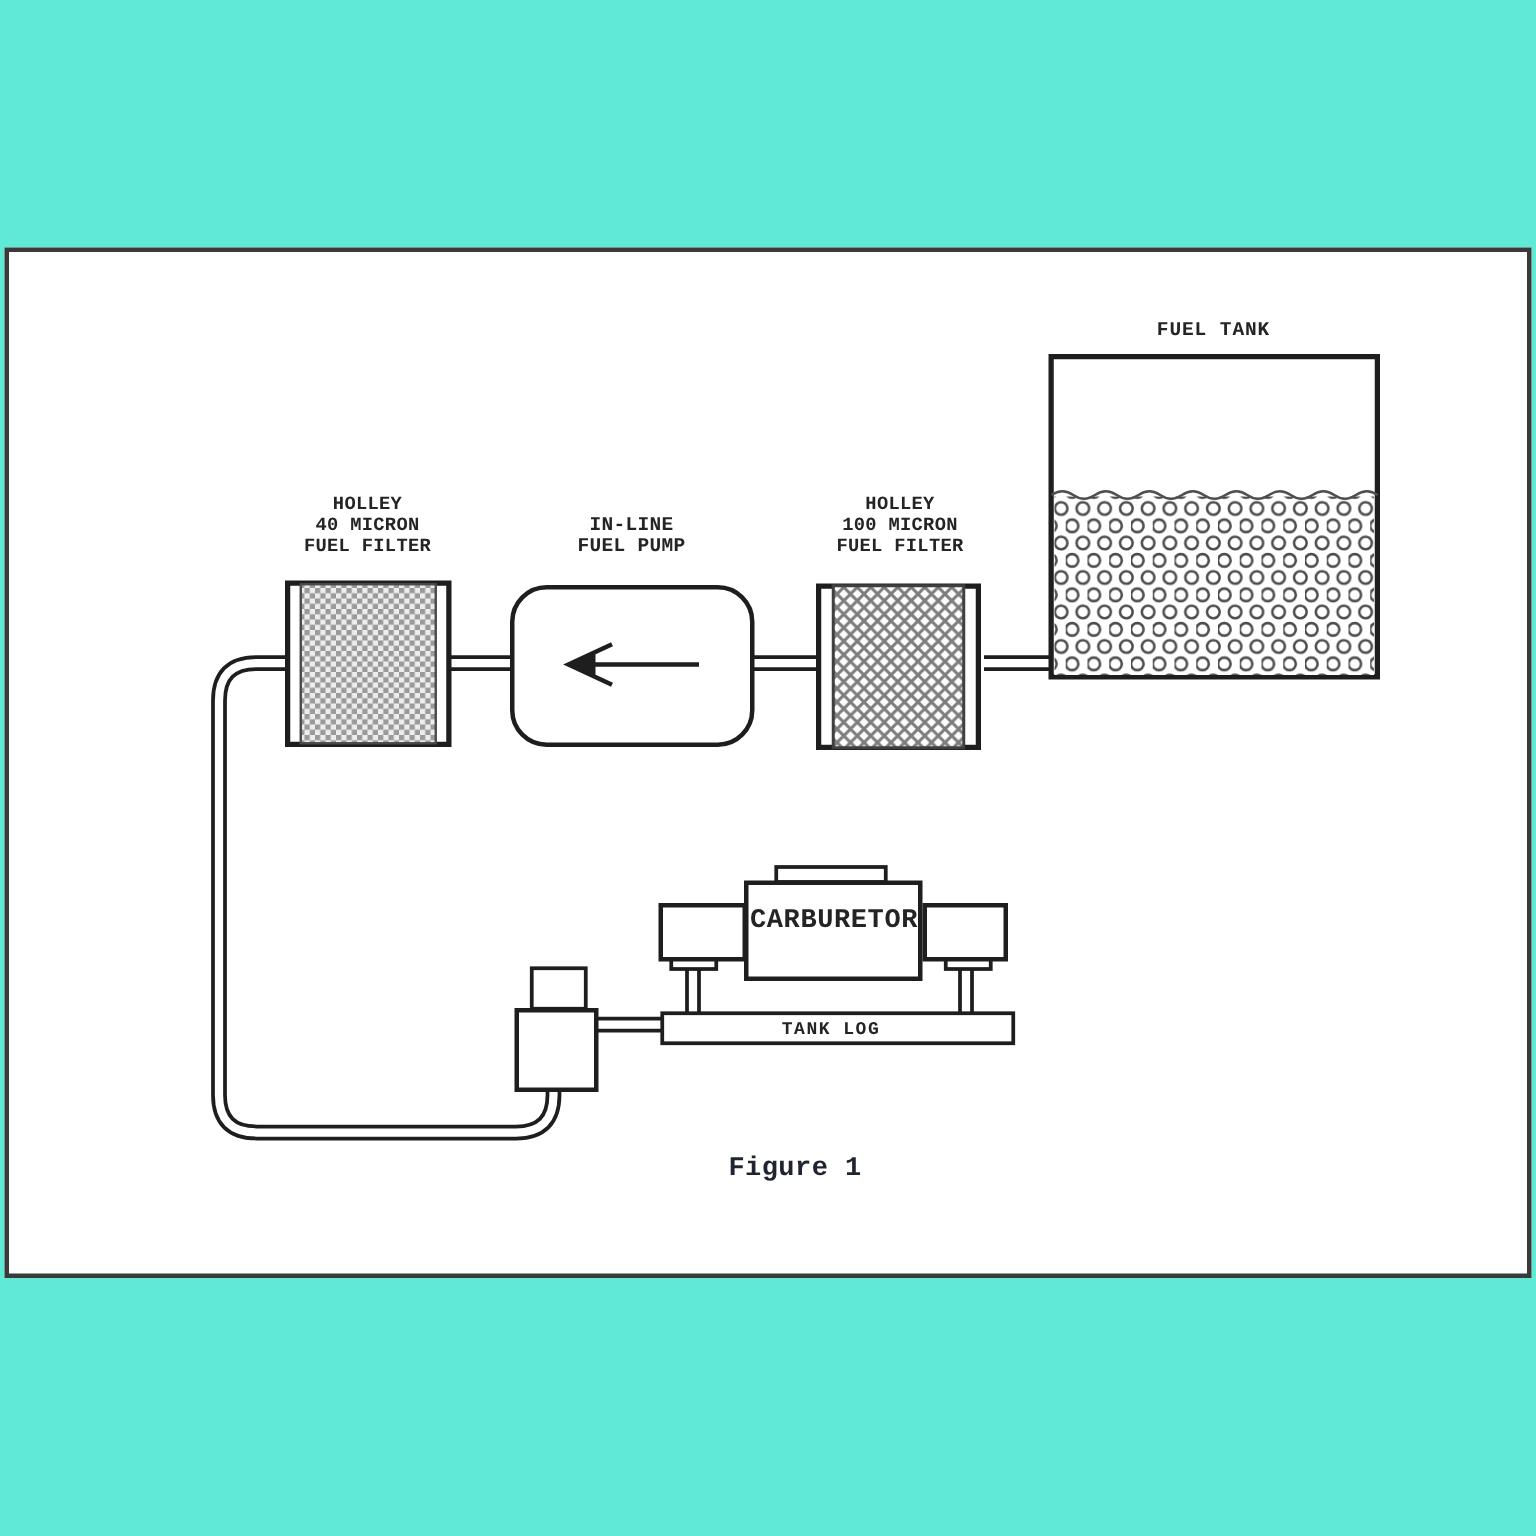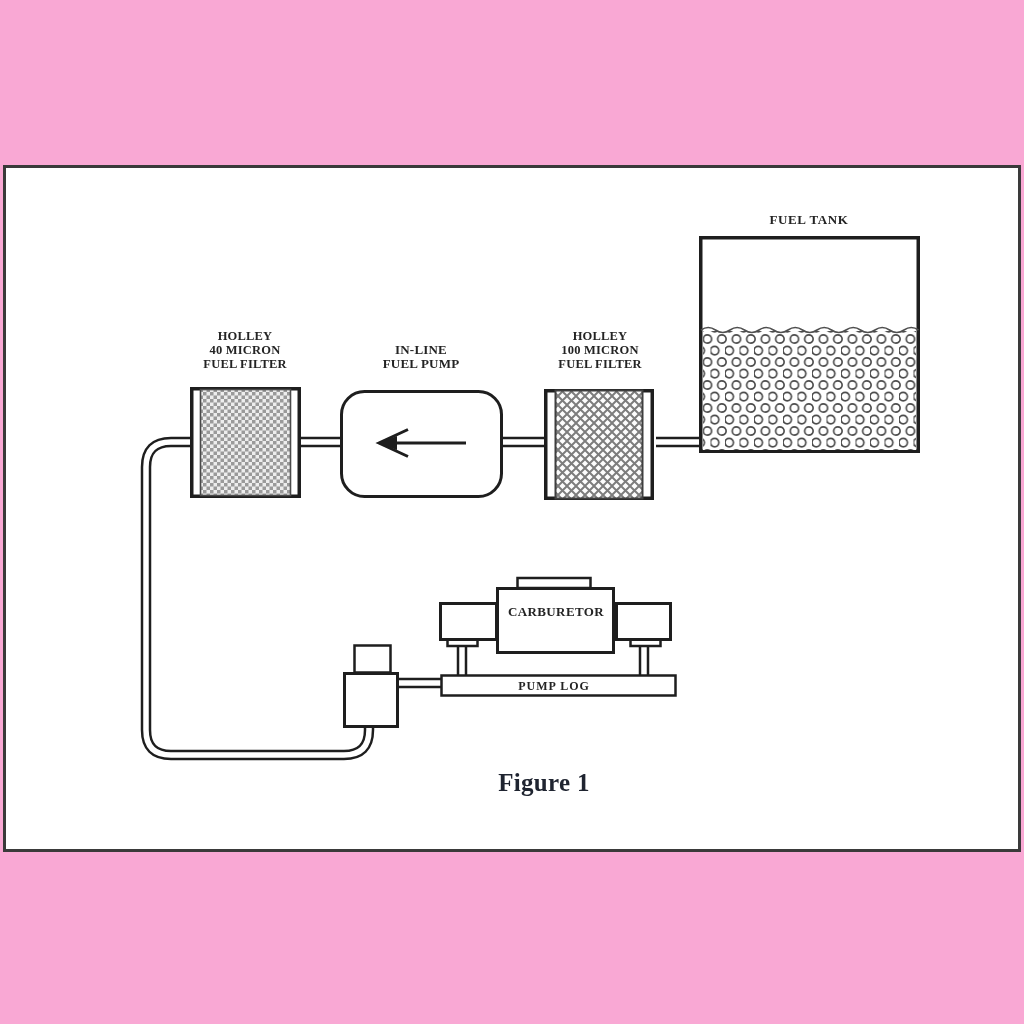--- a/index.html
+++ b/index.html
@@ -4,22 +4,22 @@
 <style>
   html, body {
     margin: 0;
     padding: 0;
     background: #ffffff;
   }
   .page {
     position: relative;
     width: 1024px;
     height: 1024px;
-    background: #f9a8d4;
-    font-family: Liberation Serif, serif;
+    background: #5eead4;
+    font-family: Liberation Mono, monospace;
     overflow: hidden;
   }
   .frame {
     position: absolute;
     left: 3px;
     top: 165px;
     width: 1012px;
     height: 681px;
     border: 3px solid #3a3a3a;
     background: #ffffff;
@@ -36,23 +36,23 @@
     transform: translateX(-50%);
     text-align: center;
     font-weight: bold;
     color: #242424;
     white-space: pre-line;
   }
   .lbl-tank       { left: 809px; top: 212px; font-size: 13px;   letter-spacing: 0.6px; }
   .lbl-filter40   { left: 245px; top: 329px; font-size: 12.5px; line-height: 14px; letter-spacing: 0.2px; }
   .lbl-pump       { left: 421px; top: 343px; font-size: 13px; line-height: 14px; letter-spacing: 0.2px; }
   .lbl-filter100  { left: 600px; top: 329px; font-size: 12.5px; line-height: 14px; letter-spacing: 0.2px; }
-  .lbl-carb       { left: 556px; top: 604px; font-size: 13px; letter-spacing: 0.4px; }
+  .lbl-carb       { left: 556px; top: 604px; font-size: 18px; letter-spacing: 0.4px; }
   .lbl-fuellog    { left: 554px; top: 679px; font-size: 12px;   letter-spacing: 1px; }
-  .lbl-caption    { left: 544px; top: 769px; font-size: 25px;   color: #1f2430; letter-spacing: 0.3px; }
+  .lbl-caption    { left: 530px; top: 769px; font-size: 18px;   color: #1f2430; letter-spacing: 0.3px; }
 
   .tube-outer { fill: none; stroke: #1e1e1e; stroke-width: 10.5; stroke-linecap: butt; }
   .tube-inner { fill: none; stroke: #ffffff; stroke-width: 5.5;  stroke-linecap: butt; }
   .shape      { fill: #ffffff; stroke: #1e1e1e; }
 </style>
 </head>
 <body>
 
 <div class="page">
 
@@ -145,16 +145,16 @@
   <div class="lbl lbl-tank">FUEL TANK</div>
   <div class="lbl lbl-filter40">HOLLEY
 40 MICRON
 FUEL FILTER</div>
   <div class="lbl lbl-pump">IN-LINE
 FUEL PUMP</div>
   <div class="lbl lbl-filter100">HOLLEY
 100 MICRON
 FUEL FILTER</div>
   <div class="lbl lbl-carb">CARBURETOR</div>
-  <div class="lbl lbl-fuellog">PUMP LOG</div>
+  <div class="lbl lbl-fuellog">TANK LOG</div>
   <div class="lbl lbl-caption">Figure 1</div>
 
 </div>
 
 </body></html>

